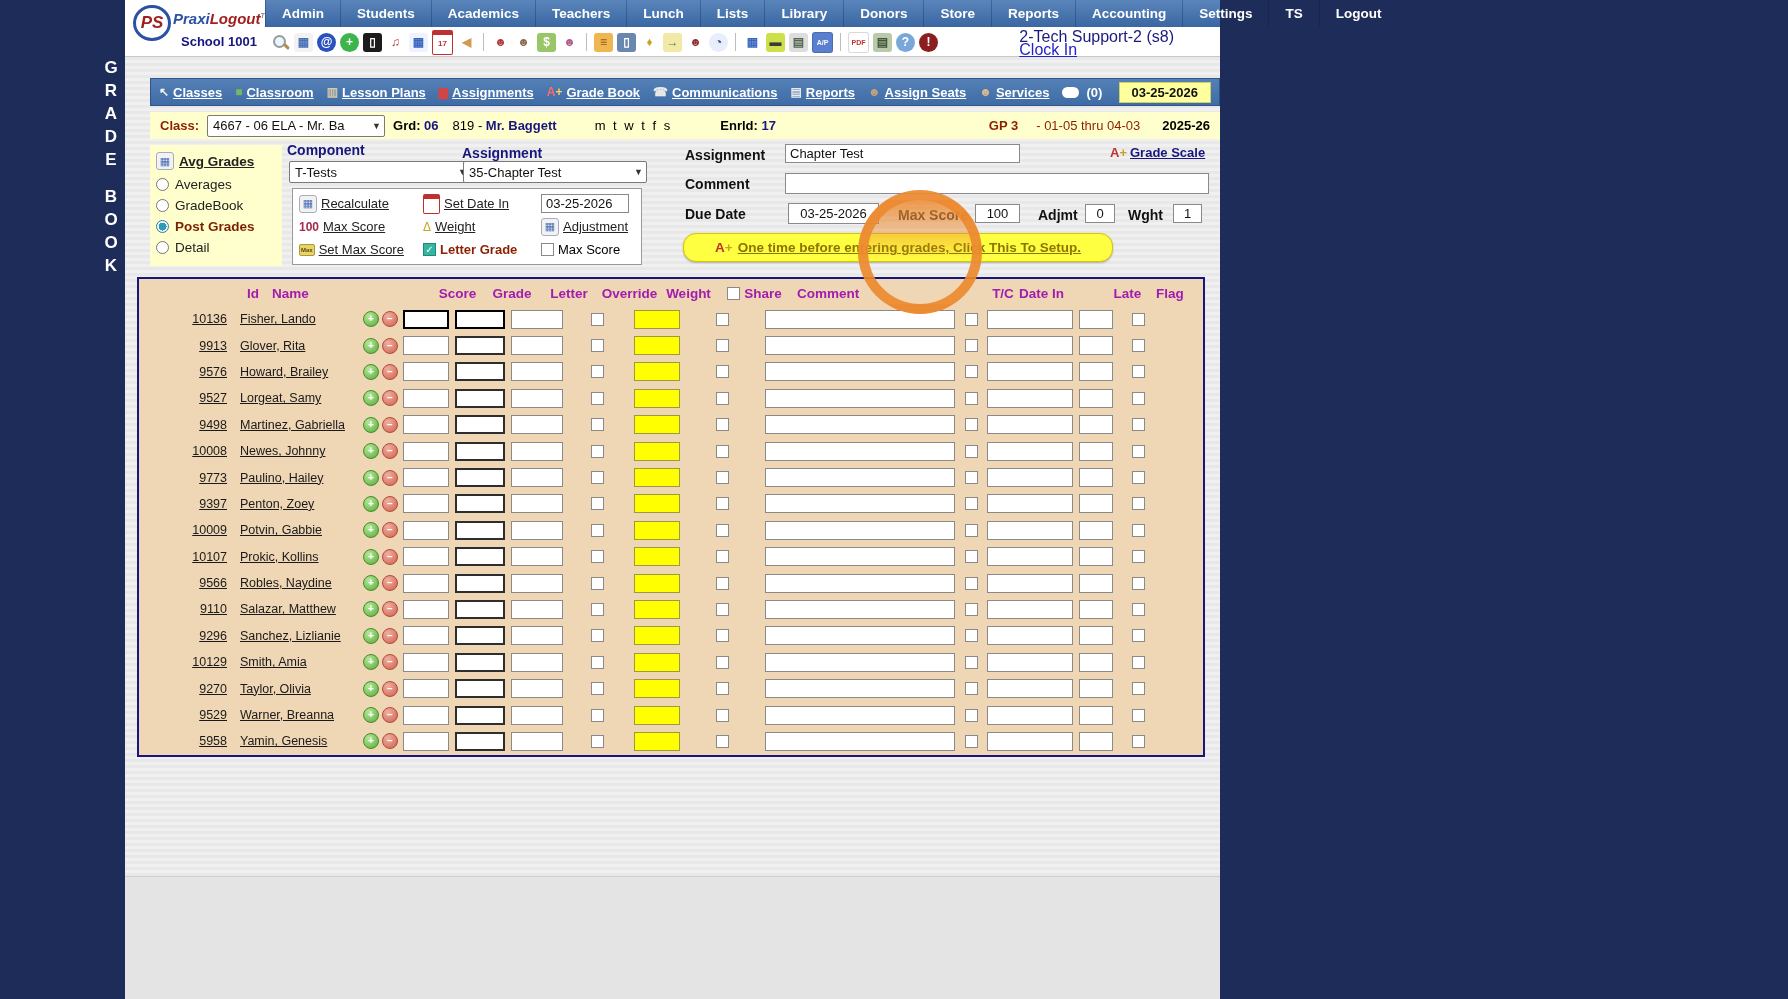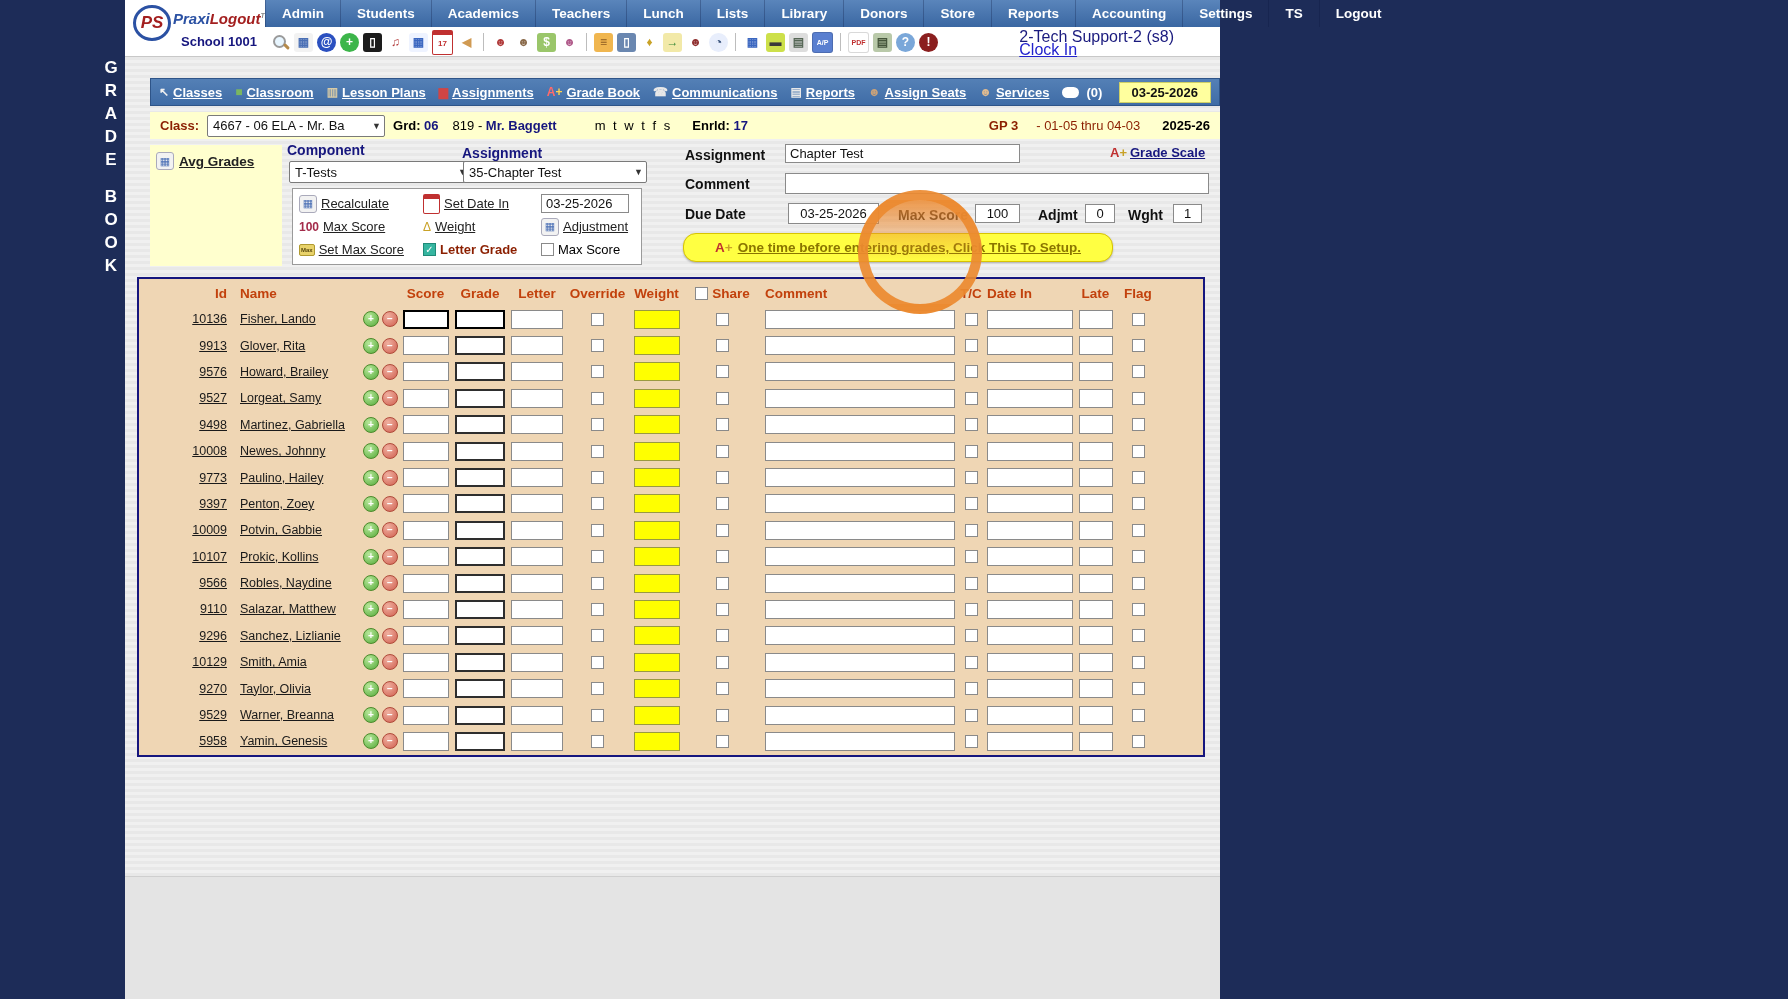--- a/index.html
+++ b/index.html
@@ -114,21 +114,21 @@
   .banner .txt{text-decoration:underline;}
   
   .ocircle{position:absolute;left:733px;top:190px;width:124px;height:124px;border-radius:50%;
            border:10px solid rgba(236,138,48,.92);box-sizing:border-box;z-index:50;pointer-events:none;
            background:linear-gradient(180deg,rgba(236,138,48,.85) 0%,rgba(236,138,48,.35) 38%,rgba(236,138,48,0) 60%);}
   
   .gtable{position:absolute;left:12px;top:277px;width:1068px;height:480px;background:#efd6b4;
           border:2px solid #16167e;box-sizing:border-box;padding-top:2px;}
   .grid{display:grid;grid-template-columns:95px 127px 38px 53px 56px 58px 63px 55px 77px 198px 24px 93px 39px 46px;
         align-items:center;}
-  .thead{height:25px;color:#c2410c;font-weight:bold;font-size:13.5px;}
+  .thead{height:25px;color:#a21caf;font-weight:bold;font-size:13.5px;margin-left:32px;}
   .thead span{white-space:nowrap;}
   .trow{height:26.4px;font-size:12.5px;}
   .idlink{grid-column:1;justify-self:end;padding-right:7px;color:#1a1a1a;text-decoration:underline;cursor:pointer;}
   .namelink{grid-column:2;justify-self:start;padding-left:6px;color:#1a1a1a;text-decoration:underline;
             cursor:pointer;white-space:nowrap;}
   .btns{grid-column:3;display:flex;gap:3px;justify-content:flex-start;padding-left:2px;}
   .bplus,.bminus{width:14px;height:14px;border-radius:50%;display:flex;align-items:center;justify-content:center;
                  font-size:10px;font-weight:bold;color:#fff;cursor:pointer;line-height:1;}
   .bplus{background:radial-gradient(circle at 35% 30%, #b8e89a, #55aa3a);border:1px solid #4a8a2a;}
   .bminus{background:radial-gradient(circle at 35% 30%, #f0b0a0, #d06050);border:1px solid #b04a3a;}
@@ -293,32 +293,50 @@
     <span class="maroon">Class:</span>
     <span class="sel">
       <span>4667 - 06 ELA - Mr. Ba</span>
       <span class="chev">▼</span>
     </span>
     <span class="blk-b">Grd:</span>&nbsp;
     <span class="navyb">06</span>
     <span style="margin-left:14px;">819 -</span>&nbsp;
     <span class="navyb">Mr. Baggett</span>
     <span style="margin-left:38px;letter-spacing:2px;">m t w t f s</span>
-    <span class="blk-b" style="margin-left:20px;">Enrld:</span>&nbsp;
+    <span class="blk-b" style="margin-left:48px;">Enrld:</span>&nbsp;
     <span class="navyb">17</span>
     <span class="maroon" style="margin-left:auto;">GP 3</span>
     <span class="maroon" style="margin-left:18px;font-weight:normal;">- 01-05 thru 04-03</span>
     <span class="blk-b" style="margin-left:22px;">2025-26</span>
   </div>
 
   <div class="leftpanel">
     <div class="lp-title">
       <span class="calc-tile">▦</span>
       <span class="t">Avg Grades</span>
     </div>
+    <div id="lp-opts">
+        <div class="lp-opt">
+          <span class="radio"></span>
+          <span class="olbl">Averages</span>
+        </div>
+        <div class="lp-opt">
+          <span class="radio"></span>
+          <span class="olbl">GradeBook</span>
+        </div>
+        <div class="lp-opt on">
+          <span class="radio on"></span>
+          <span class="olbl">Post Grades</span>
+        </div>
+        <div class="lp-opt">
+          <span class="radio"></span>
+          <span class="olbl">Detail</span>
+        </div>
+      </div>
   </div>
 
   <div class="comp-label" style="left:162px;top:142px;">Component</div>
   <div class="comp-label" style="left:337px;top:145px;">Assignment</div>
   <div class="sel comp-sel1">
     <span>T-Tests</span>
     <span class="chev">▼</span>
   </div>
   <div class="sel comp-sel2">
     <span>35-Chapter Test</span>

